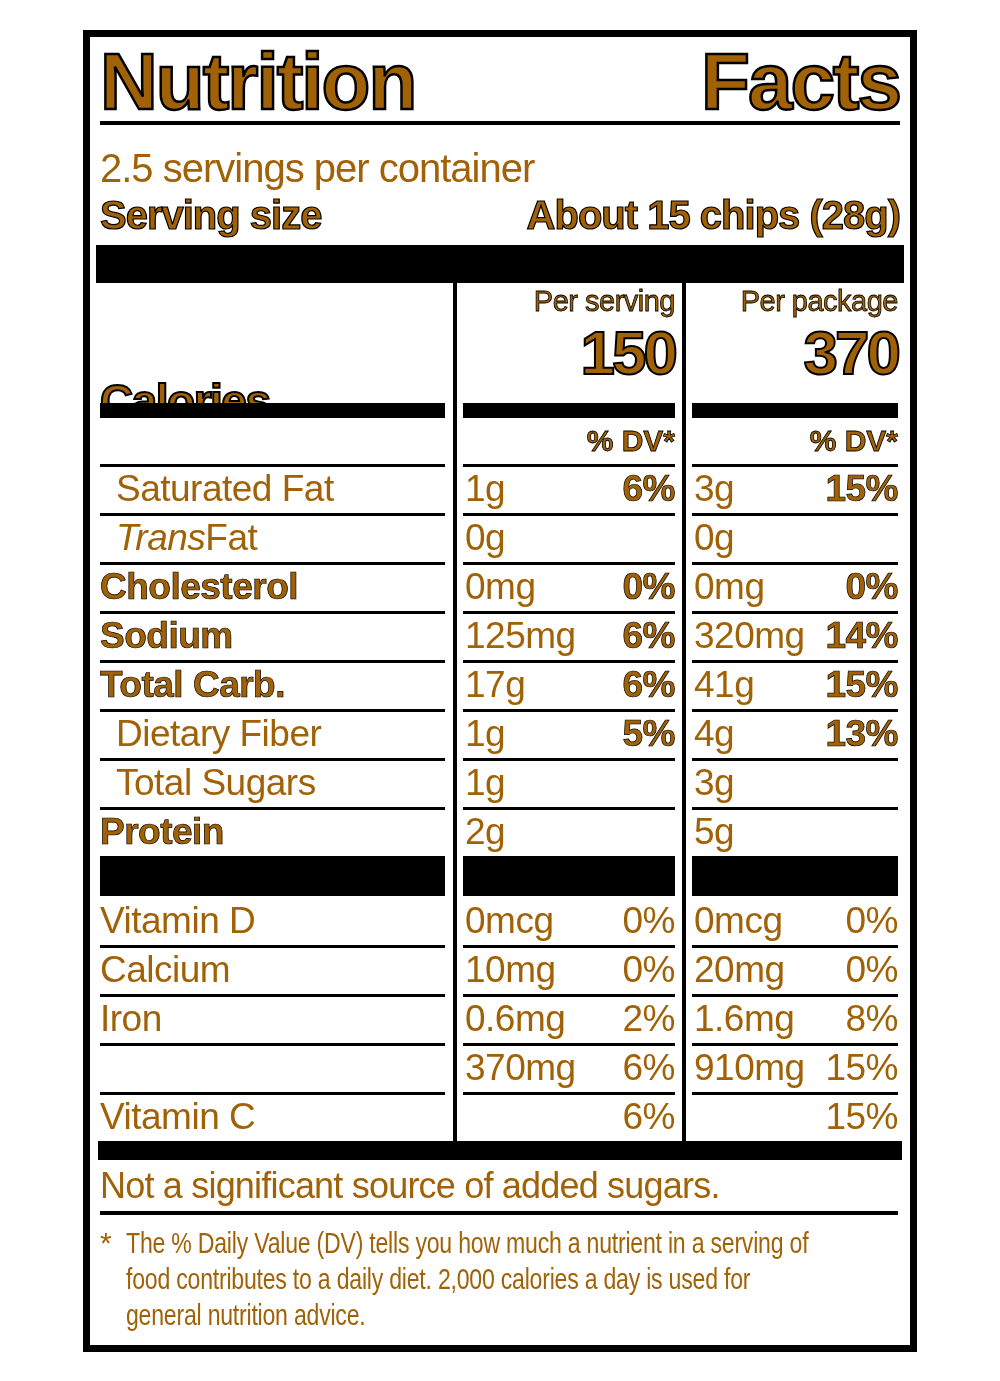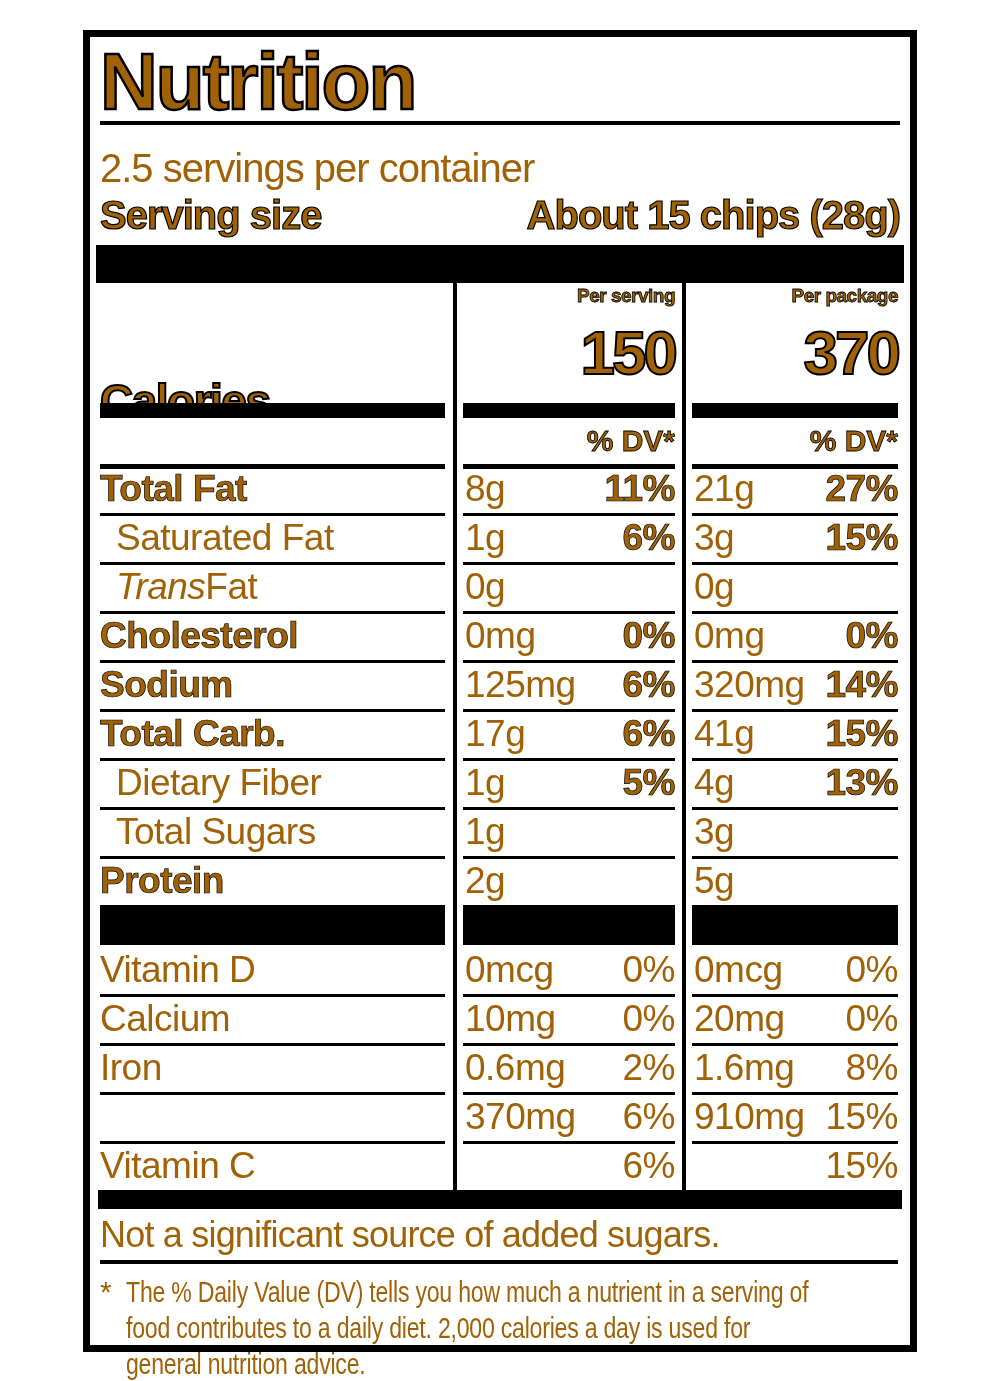--- a/index.html
+++ b/index.html
@@ -19,21 +19,21 @@
          line-height:48px;letter-spacing:-1px;-webkit-text-stroke:1.2px #000;}
   .bar-thick{height:38px;background:#000;margin:6px 6px 0 6px;}
 
   
   .grid3{display:grid;grid-template-columns:363px 229px 228px;}
   .vline{border-left:4px solid #000;}
 
   
   .cal{height:181px;}
   .cal .cell{position:relative;}
-  .col-head{position:absolute;top:2px;right:7px;font-size:19px;font-weight:bold;
+  .col-head{position:absolute;top:2px;right:7px;font-size:29px;font-weight:normal;
             letter-spacing:-0.5px;-webkit-text-stroke:0.8px #000;}
   .c3 .col-head{right:12px;}
   .cal-num{position:absolute;top:24px;right:7px;font-size:62px;font-weight:bold;
            line-height:92px;letter-spacing:-3px;-webkit-text-stroke:2px #000;}
   .c3 .cal-num{right:12px;}
   .cal-word{position:absolute;left:10px;bottom:40px;font-size:46px;font-weight:bold;
             line-height:1;letter-spacing:-1.5px;-webkit-text-stroke:2px #000;}
   .cal-bar{position:absolute;top:120px;height:15px;background:#000;}
   .c1 .cal-bar{left:10px;right:8px;}
   .c2 .cal-bar{left:6px;right:7px;}
@@ -78,20 +78,21 @@
 </style>
 </head>
 <body>
 
 <div class="page">
   <div class="label">
 
     <div class="hdr">
       <div class="title-row">
         <span>Nutrition</span>
+        <span>Facts</span>
       </div>
       <div class="title-rule"></div>
       <div class="servings">2.5 servings per container</div>
       <div class="ssize">
         <span>Serving size</span>
         <span>About 15 chips (28g)</span>
       </div>
     </div>
 
     <div class="bar-thick"></div>
@@ -109,36 +110,20 @@
       </div>
       <div class="cell c3 vline">
         <div class="col-head">Per package</div>
         <div class="cal-num">370</div>
         <div class="cal-bar"></div>
         <div class="dv-head">% DV*</div>
       </div>
     </div>
 
     <div id="nutrients-table">
-        <div class="grid3 nrow">
-          <div class="ncell c1">
-            <div class="tl thick"></div>
-            <span class="bname">Total Fat</span>
-          </div>
-          <div class="ncell c2 vline">
-            <div class="tl thick"></div>
-            <span>8g</span>
-            <span class="pb">11%</span>
-          </div>
-          <div class="ncell c3 vline">
-            <div class="tl thick"></div>
-            <span>21g</span>
-            <span class="pb">27%</span>
-          </div>
-        </div>
         <div class="grid3 nrow">
           <div class="ncell c1 ind">
             <div class="tl"></div>
             <span class="">Saturated Fat</span>
           </div>
           <div class="ncell c2 vline">
             <div class="tl"></div>
             <span>1g</span>
             <span class="pb">6%</span>
           </div>

